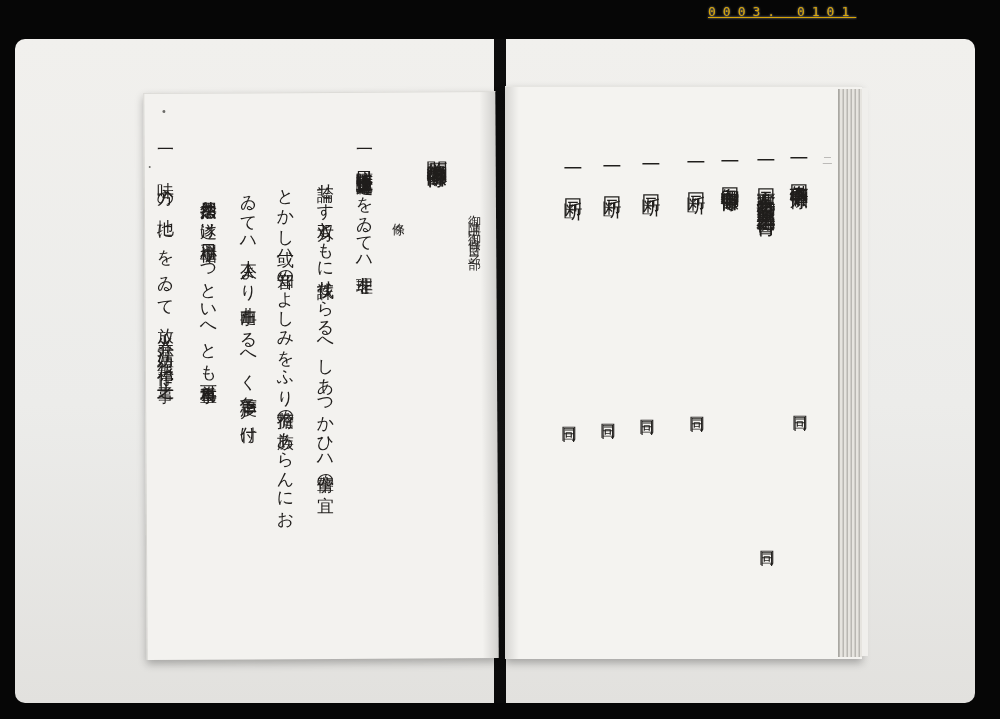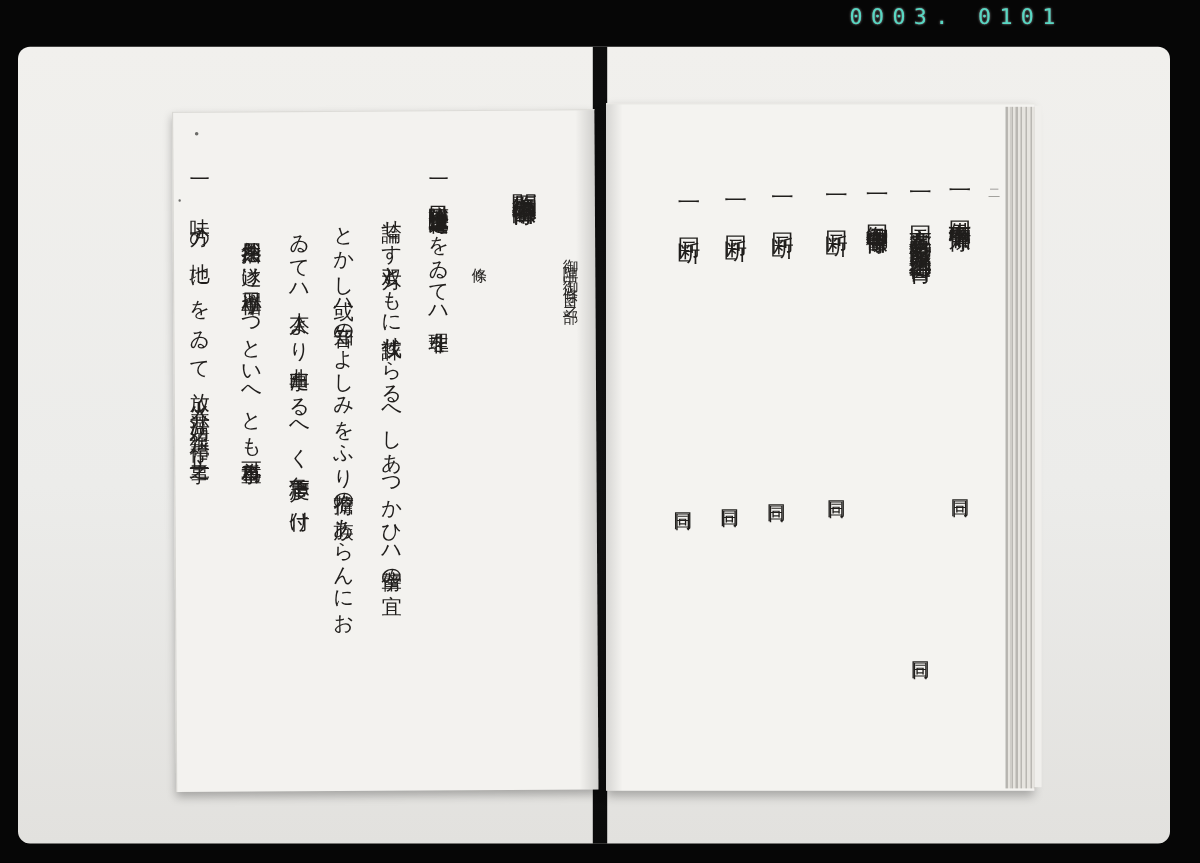--- a/index.html
+++ b/index.html
@@ -4,24 +4,25 @@
 <style>
   html,body{margin:0;padding:0;background:#000;}
   #stage{
     position:relative;width:1000px;height:719px;overflow:hidden;
     background:#060606;
     font-family:"DejaVu Serif", serif;
   }
   
   #counter{
     position:absolute;left:708px;top:4px;width:260px;
-    color:#5eead4;font-family:"DejaVu Sans Mono", monospace;
-    font-size:18px;letter-spacing:7px;
+    color:#eab308;font-family:"DejaVu Sans Mono", monospace;
+    font-size:13px;letter-spacing:7px;
     text-shadow:0 0 2px rgba(255,255,255,.7);
     opacity:.92;
+    text-decoration:underline;
   }
   
   #backdrop{
     position:absolute;left:15px;top:39px;width:960px;height:664px;
     background:linear-gradient(180deg,#f1f0ed 0%,#ececea 55%,#e2e1de 100%);
     border-radius:10px;
   }
   
   #gutter{
     position:absolute;left:494px;top:39px;width:12px;height:664px;

